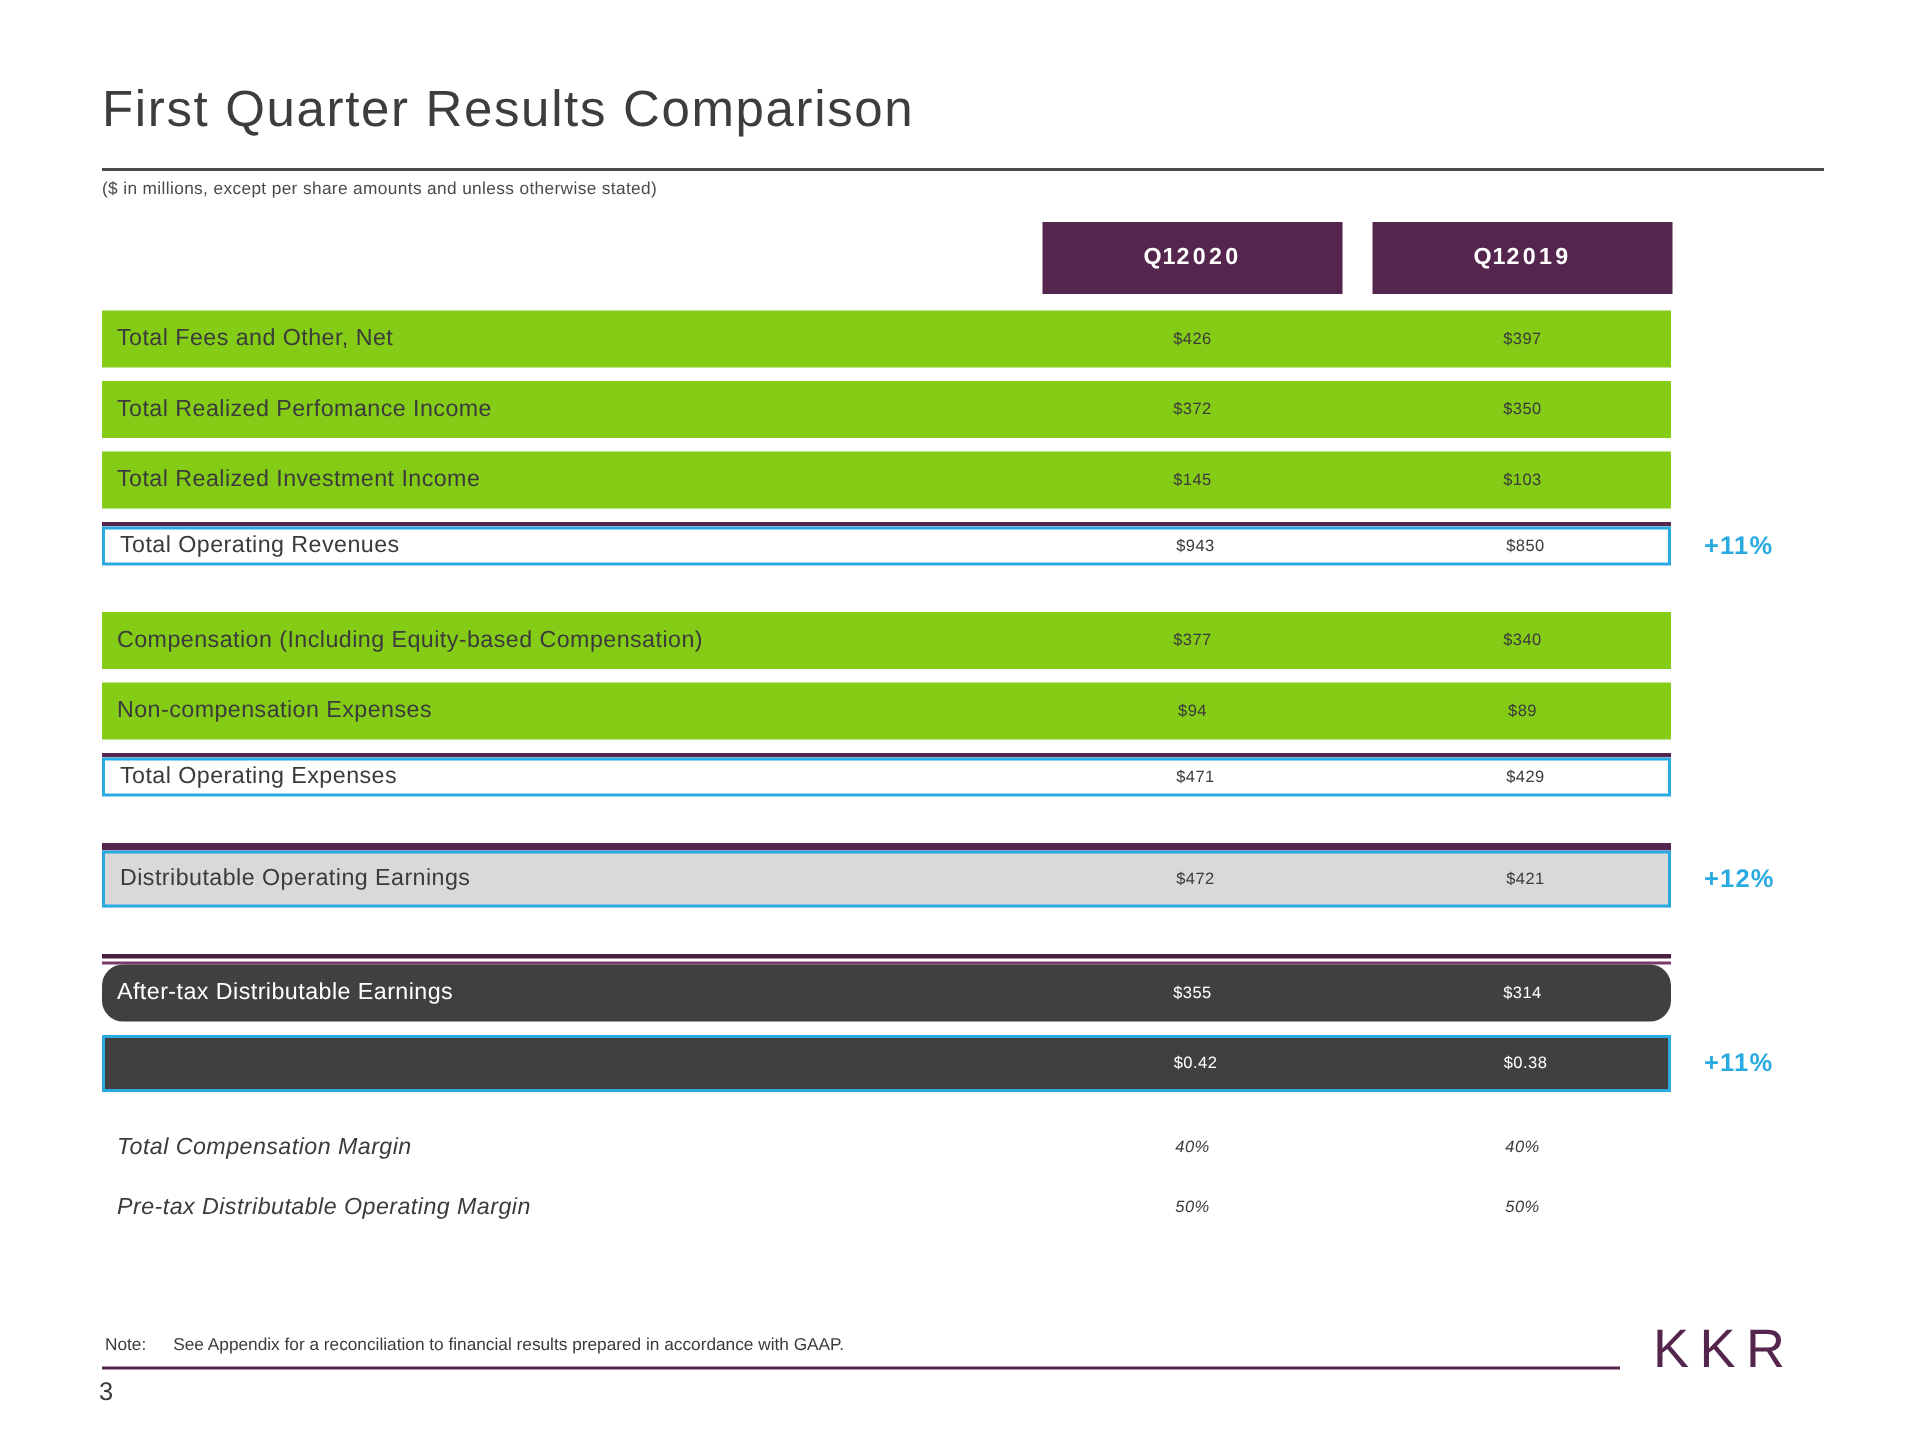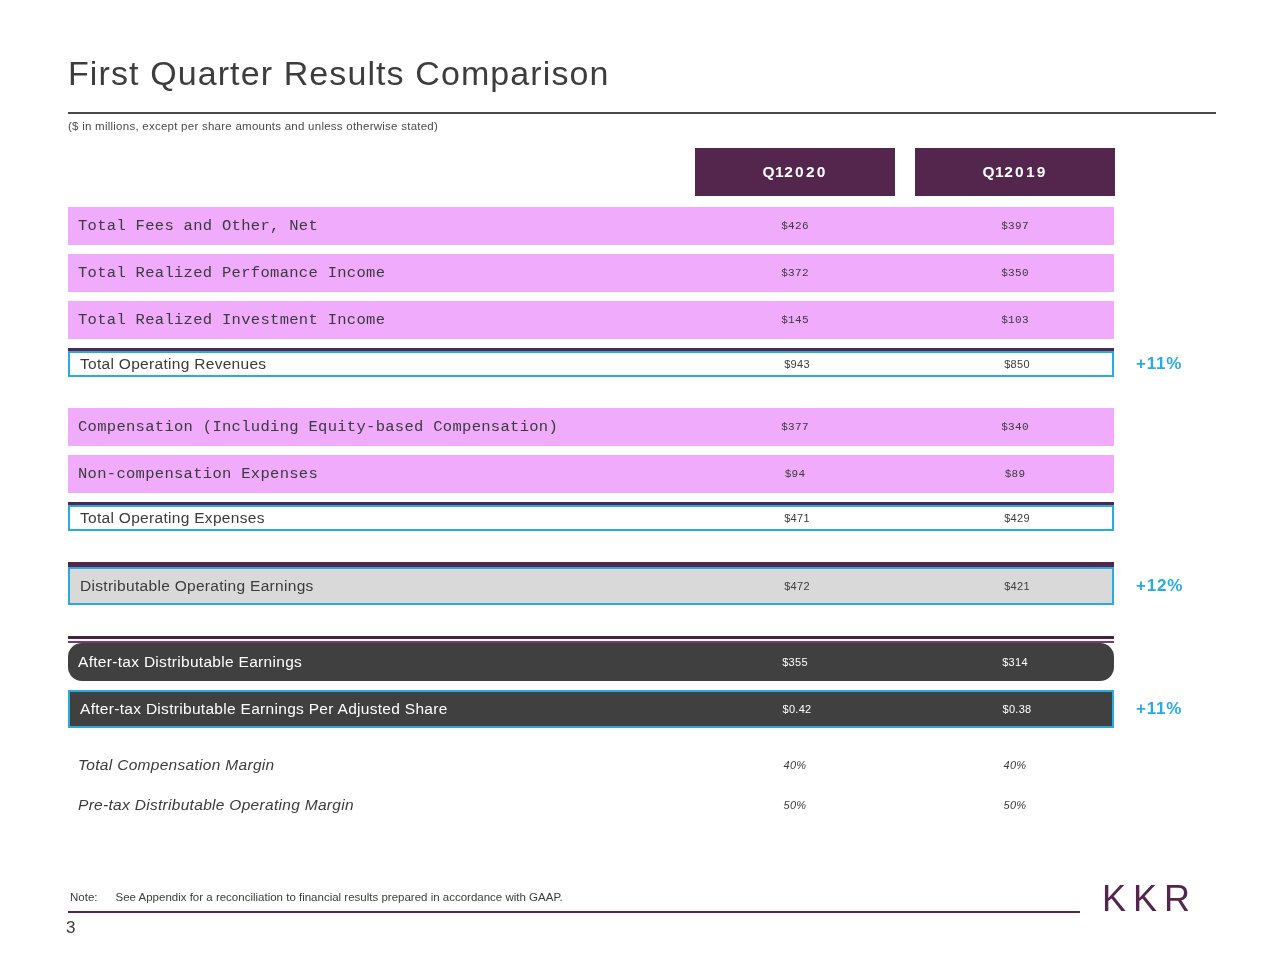--- a/index.html
+++ b/index.html
@@ -97,23 +97,22 @@
     line-height: 1.18;
   }
   .hbox-1 { left: 627px; width: 200px; }
   .hbox-2 { left: 847px; width: 200px; }
   .hbox .q  { font-size: 15.5px; font-weight: bold; letter-spacing: 0.6px; }
   .hbox .yr { font-size: 15.5px; font-weight: bold; letter-spacing: 2.2px; }
 
   
   .r-gray {
     height: 38px;
-    background: #f0abfc;
-    margin-bottom: 9px;
-    font-family: Liberation Mono, monospace;
+    background: #84cc16;
+    margin-bottom: 9px;
   }
   .r-white-box {
     height: 26px;
     background: #ffffff;
     border: 2.5px solid #29ABE2;
     margin-bottom: 9px;
   }
   .r-gray-box {
     height: 38px;
     background: #D9D9D9;
@@ -301,21 +300,20 @@
 
   <div class="bar-double"></div>
 
   <div class="row r-dark">
     <span class="label">After-tax Distributable Earnings</span>
     <span class="v1">$355</span>
     <span class="v2">$314</span>
   </div>
 
   <div class="row r-dark-box">
-    <span class="label">After-tax Distributable Earnings Per Adjusted Share</span>
     <span class="v1">$0.42</span>
     <span class="v2">$0.38</span>
     <span class="delta">+11%</span>
   </div>
 
   <div class="spacer-sm"></div>
 
   <div class="row r-plain">
     <span class="label">Total Compensation Margin</span>
     <span class="v1">40%</span>

